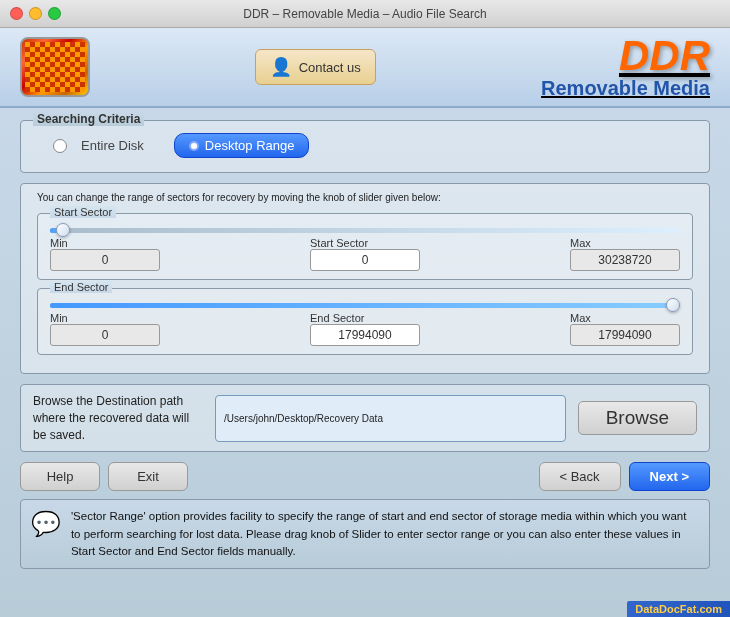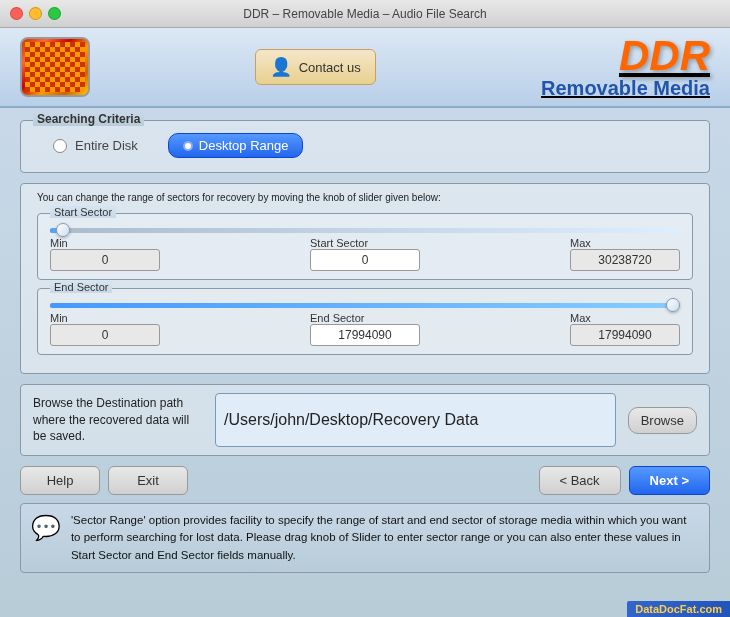--- a/index.html
+++ b/index.html
@@ -131,21 +131,21 @@
     .search-criteria-row {
       display: flex;
       align-items: center;
       gap: 30px;
       padding: 4px 20px;
     }
 
     .radio-option {
       display: flex;
       align-items: center;
-      gap: 8px;
+      gap: 14px;
       cursor: pointer;
     }
     .radio-circle {
       width: 14px; height: 14px;
       border-radius: 50%;
       border: 1px solid #888;
       background: white;
       display: flex;
       align-items: center;
       justify-content: center;
@@ -286,30 +286,30 @@
       color: #222;
       width: 170px;
       line-height: 1.4;
     }
     .browse-path-input {
       flex: 1;
       border: 1px solid #7799bb;
       border-radius: 4px;
       background: #e0ecf8;
       padding: 17px 8px;
-      font-size: 16px;
+      font-size: 10px;
       color: #222;
     }
     .browse-btn {
       background: linear-gradient(to bottom, #e8e8e8, #d0d0d0);
       border: 1px solid #999;
-      border-radius: 10px;
-      padding: 5px 12px;
+      border-radius: 5px;
+      padding: 5px 27px;
       cursor: pointer;
-      font-size: 13px;
+      font-size: 19px;
       color: #333;
       white-space: nowrap;
     }
 
     
     .bottom-buttons {
       display: flex;
       align-items: center;
       justify-content: space-between;
       margin-bottom: 8px;

